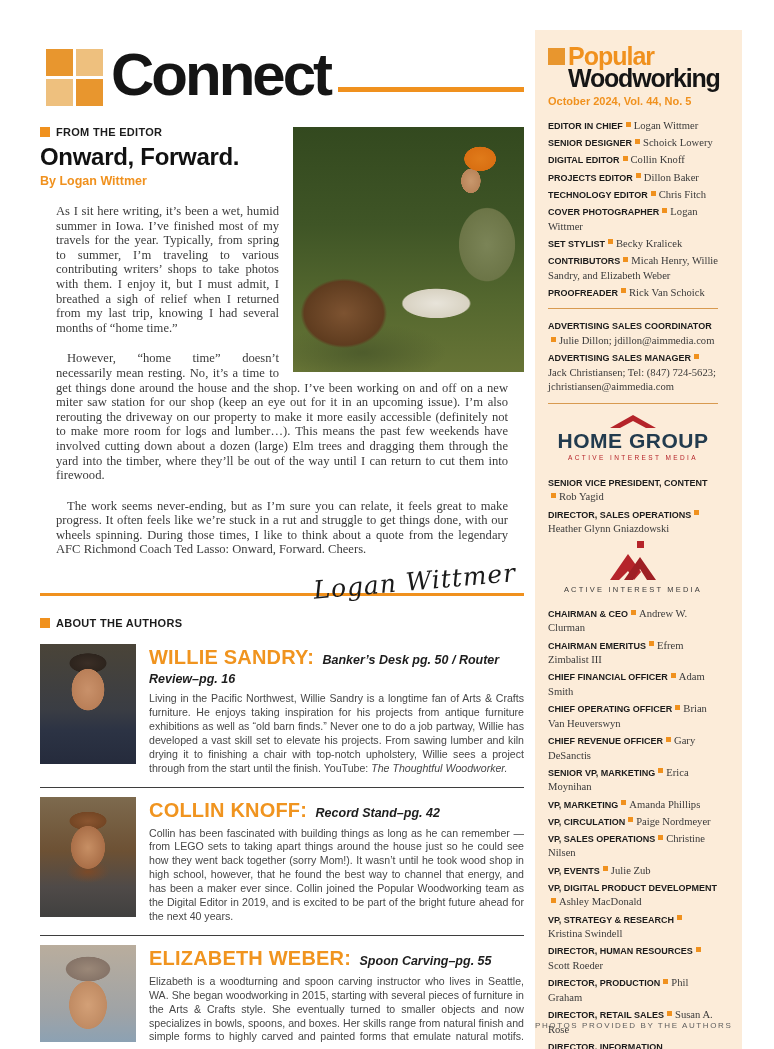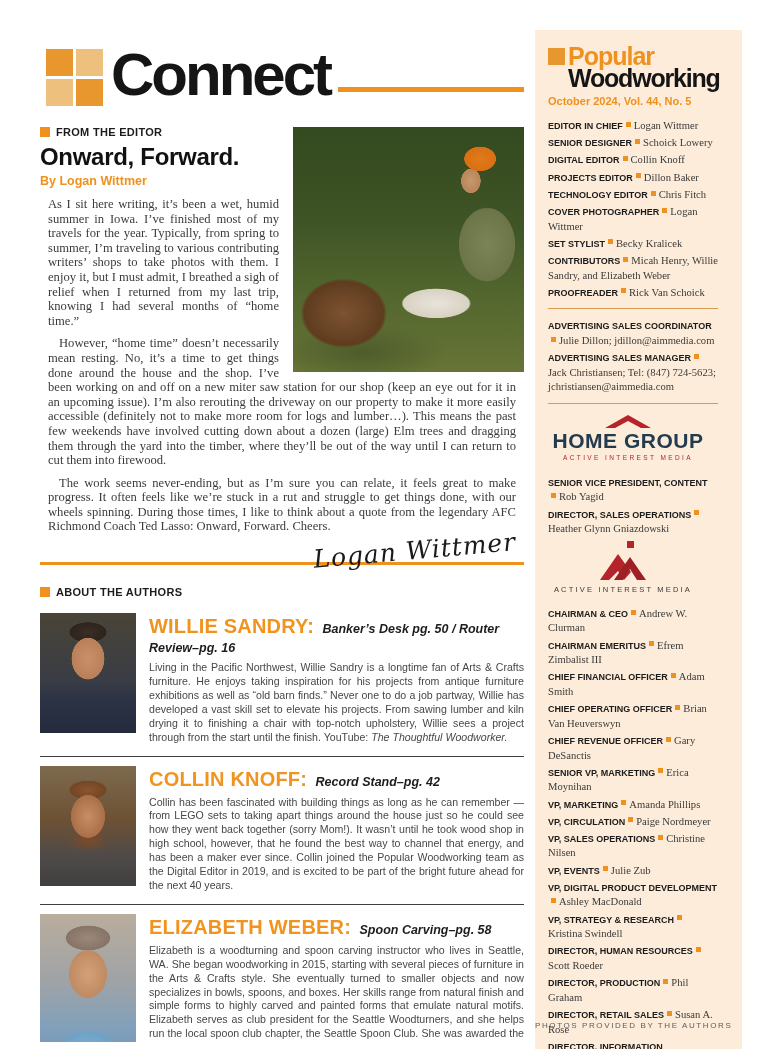--- a/index.html
+++ b/index.html
@@ -25,21 +25,21 @@
       radial-gradient(ellipse 26px 20px at 81% 13%, #e07b1a 0%, #d96f12 60%, transparent 62%),
       radial-gradient(ellipse 16px 20px at 77% 22%, #c9986d 0%, #b9855a 60%, transparent 62%),
       radial-gradient(ellipse 46px 60px at 84% 48%, #7b8457 0%, #6c7547 60%, transparent 62%),
       radial-gradient(ellipse 60px 26px at 62% 72%, #e8e4da 0%, #d8d2c2 55%, transparent 58%),
       radial-gradient(ellipse 72px 58px at 22% 76%, #7d5331 0%, #5f3c1f 55%, transparent 60%),
       radial-gradient(ellipse 120px 42px at 30% 92%, #4e5c2c 0%, transparent 70%),
       linear-gradient(to bottom, #33491f 0%, #3f5526 40%, #55682f 72%, #677436 100%);
   }
   .letter-body{font-family:"Liberation Serif",serif;font-size:12.6px;line-height:14.6px;color:#3b3b3b;text-align:justify;margin-top:2px;}
   .photo-spacer{float:right;width:245px;height:172px;}
-  .letter-body p{margin:8px;}
+  .letter-body p{margin:16px;}
   .letter-body p.ind{text-indent:11px;}
   .sig-row{position:relative;height:42px;margin-top:8px;}
   .sig-line{position:absolute;left:0;right:0;top:20px;height:2.5px;background:#f0911e;}
   .signature{position:absolute;right:8px;top:-6px;font-family:"DejaVu Serif",serif;font-style:italic;font-size:25px;color:#1a1a1a;transform:rotate(-5deg);letter-spacing:1px;}
   .about-kicker{margin-top:2px;}
   .authors{margin-top:6px;}
   .author{display:flex;gap:13px;padding:9px 0 11px 0;}
   .author + .author{border-top:1.5px solid #3e3e3e;}
   .headshot{width:96px;flex:none;}
   .hs-willie{height:120px;background:
@@ -67,21 +67,21 @@
   .mast-brand-row{display:flex;align-items:flex-start;}
   .mast-sq{width:17px;height:17px;background:#e8962e;margin:4px 3px 0 0;flex:none;}
   .brand-popular{font-size:25px;font-weight:900;letter-spacing:-1px;color:#f0911e;line-height:24px;}
   .brand-wood{font-size:25px;font-weight:900;letter-spacing:-1.2px;color:#151515;line-height:24px;margin-top:-2px;}
   .issue-line{font-size:11px;font-weight:bold;color:#f0911e;margin:5px 0 11px 0;}
   .staff-row{margin:0 0 2.6px 0;line-height:12.6px;}
   .role{font-size:9px;font-weight:bold;color:#1b1b1b;letter-spacing:0;}
   .bullet-sq{display:inline-block;width:5px;height:5px;background:#f0911e;margin:0 3px 1px 3px;vertical-align:middle;}
   .pname{font-family:"Liberation Serif",serif;font-size:10.6px;color:#3a3a3a;}
   .sb-divider{border:none;border-top:1px solid #d89a50;margin:9px 0;}
-  .logo-wrap{margin:4px 0 6px 0;}
+  .logo-wrap{text-align:center;margin:4px 0 6px 0;}
   .credit{position:absolute;left:535px;top:1021px;font-size:8px;letter-spacing:1.6px;color:#5d5d5d;}
 </style>
 </head>
 <body>
 
 <div class="main">
 
   <div class="connect-row">
     <div class="logo-squares">
       <div class="sq1"></div>
@@ -141,21 +141,21 @@
         </div>
         <div class="author-bio">Collin has been fascinated with building things as long as he can remember — from LEGO sets to taking apart things around the house just so he could see how they went back together (sorry Mom!). It wasn’t until he took wood shop in high school, however, that he found the best way to channel that energy, and has been a maker ever since. Collin joined the Popular Woodworking team as the Digital Editor in 2019, and is excited to be part of the bright future ahead for the next 40 years.</div>
       </div>
     </div>
 
     <div class="author">
       <div class="headshot hs-elizabeth"></div>
       <div class="author-text">
         <div class="author-head">
           <span class="author-name">ELIZABETH WEBER:</span>
-          <span class="author-works">Spoon Carving–pg. 58</span>
+          <span class="author-works">Spoon Carving–pg. 55</span>
         </div>
         <div class="author-bio">Elizabeth is a woodturning and spoon carving instructor who lives in Seattle, WA. She began woodworking in 2015, starting with several pieces of furniture in the Arts &amp; Crafts style. She eventually turned to smaller objects and now specializes in bowls, spoons, and boxes. Her skills range from natural finish and simple forms to highly carved and painted forms that emulate natural motifs. Elizabeth serves as club president for the Seattle Woodturners, and she helps run the local spoon club chapter, the Seattle Spoon Club. She was awarded the American Association of Woodturner’s 2023 Professional Outreach Program’s Artist Showcase.</div>
       </div>
     </div>
 
   </div>
 </div>
 
 <div class="sidebar">
 

